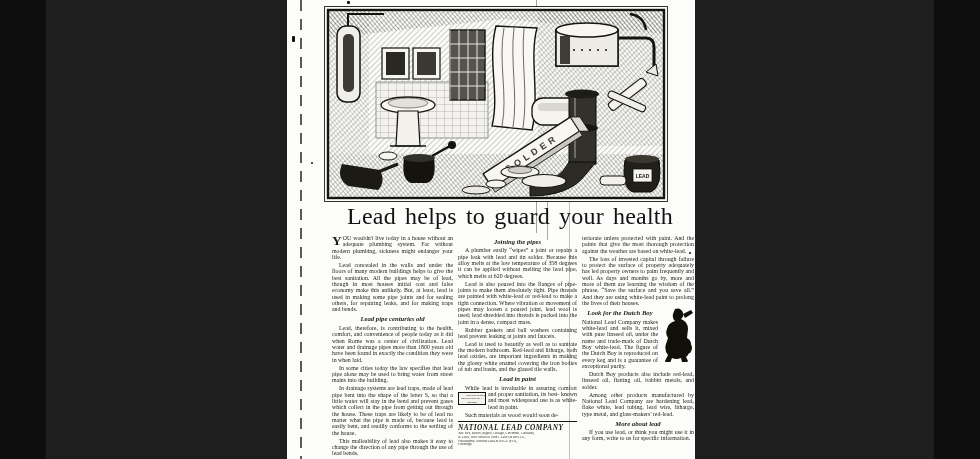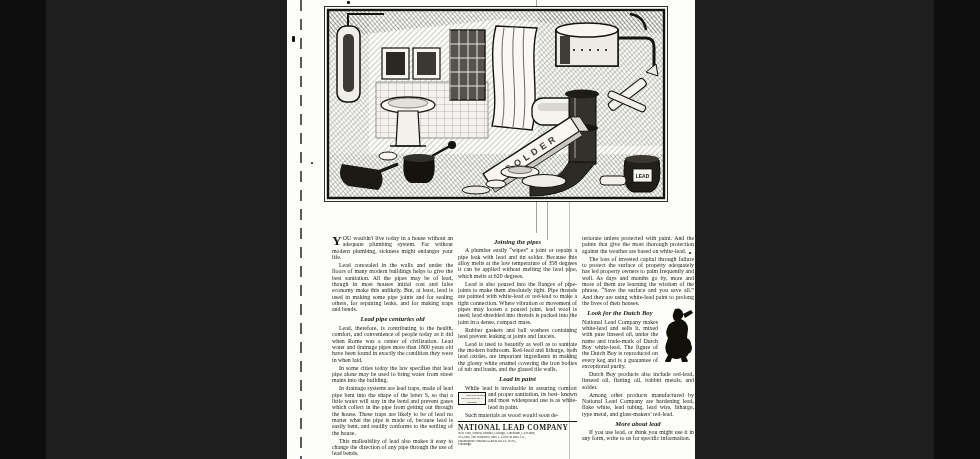--- a/index.html
+++ b/index.html
@@ -39,21 +39,21 @@
   .xhead{font-style:italic;font-weight:bold;font-size:6.7px;line-height:8px;
     text-align:center;margin:2.6px 0 1.6px 0;}
   .dropcap{float:left;font-size:13.5px;line-height:11.5px;font-weight:bold;margin:0 1px 0 0;}
 
   
   .insetbox{float:left;width:26px;height:10px;border:1px solid #111;background:#f4f2ec;
     margin:1px 2px 0 0;text-align:center;font-size:2.9px;line-height:3.4px;
     font-style:italic;overflow:hidden;padding-top:1px;}
 
   
-  #footer{margin-top:3px;border-top:1.6px solid #141414;padding-top:1.6px;}
+  #footer{margin-top:3px;border-top:1.6px solid #141414;padding-top:1.6px;font-style:italic;}
   #footer .company{font-size:7.3px;line-height:8.5px;font-weight:bold;letter-spacing:.5px;
     text-align:left;white-space:nowrap;}
   #footer .fineprint{font-size:3.2px;line-height:3.7px;color:#2e2e2e;white-space:nowrap;
     overflow:hidden;filter:blur(.18px);text-align:left;}
 
   
   #dutchboy{float:right;width:34px;height:54px;margin:0 0 1px 2px;}
 </style>
 </head>
 <body>
@@ -175,20 +175,21 @@
         <path d="M108 150 L126 140" stroke="#14130e" stroke-width="2.5"></path>
         <circle cx="128" cy="139" r="4" fill="#14130e"></circle>
         <ellipse cx="64" cy="150" rx="9" ry="4" fill="#f5f4ef" stroke="#15140f"></ellipse>
       </g>
       <g>
         <path d="M18 158 q-6 14 6 22 l30 4 q8 -8 2 -20 Z" fill="#1b1a14"></path>
         <path d="M54 166 L74 158" stroke="#1b1a14" stroke-width="3"></path>
       </g>
     </svg>
 
+    <div id="headline">Lead helps to guard your health</div>
 
     <div id="col1" class="col">
       <p class="noind"><span class="dropcap">Y</span><span>OU wouldn't live today in a house without an adequate plumbing system. For without modern plumbing, sickness might endanger your life.</span></p>
       <p>Lead concealed in the walls and under the floors of many modern buildings helps to give the best sanitation. All the pipes may be of lead, though in most houses initial cost and false economy make this unlikely. But, at least, lead is used in making some pipe joints and for sealing others, for repairing leaks, and for making traps and bends.</p>
       <div class="xhead">Lead pipe centuries old</div>
       <p>Lead, therefore, is contributing to the health, comfort, and convenience of people today as it did when Rome was a center of civilization. Lead water and drainage pipes more than 1800 years old have been found in exactly the condition they were in when laid.</p>
       <p>In some cities today the law specifies that lead pipe alone may be used to bring water from street mains into the building.</p>
       <p>In drainage systems are lead traps, made of lead pipe bent into the shape of the letter S, so that a little water will stay in the bend and prevent gases which collect in the pipe from getting out through the house. These traps are likely to be of lead no matter what the pipe is made of, because lead is easily bent, and readily conforms to the settling of the house.</p>
       <p>This malleability of lead also makes it easy to change the direction of any pipe through the use of lead bends.</p>
     </div>

